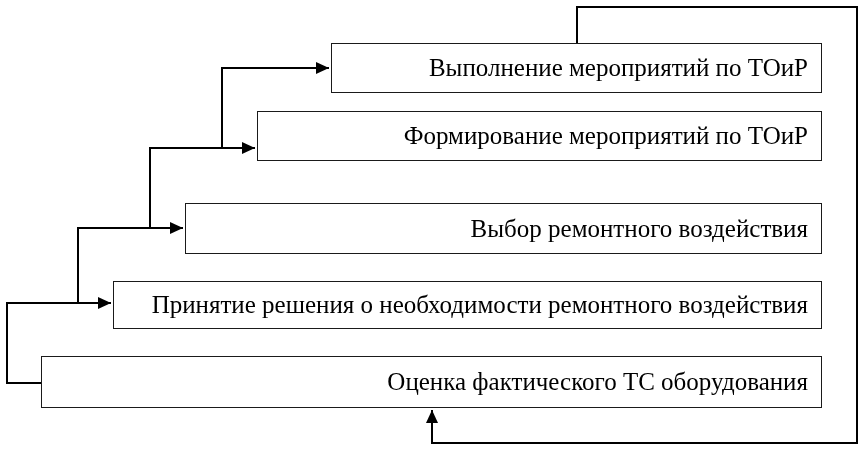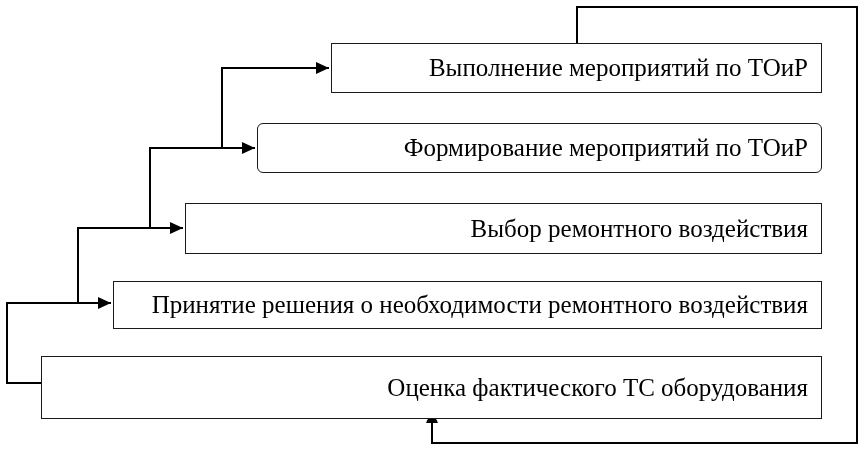--- a/index.html
+++ b/index.html
@@ -30,24 +30,24 @@
     display: flex;
     align-items: center;
     justify-content: flex-end;
     padding-right: 13px;
     font-size: 25px;
     color: #000000;
     white-space: nowrap;
   }
   
   .box-1 { left: 331px; top: 43px;  width: 491px; height: 50px; }
-  .box-2 { left: 257px; top: 123px; width: 565px; height: 50px; border-radius: 6px; }
+  .box-2 { left: 257px; top: 111px; width: 565px; height: 50px; }
   .box-3 { left: 185px; top: 203px; width: 637px; height: 51px; }
   .box-4 { left: 113px; top: 281px; width: 709px; height: 48px; }
-  .box-5 { left: 41px;  top: 356px; width: 781px; height: 63px; }
+  .box-5 { left: 41px;  top: 356px; width: 781px; height: 52px; }
 </style>
 </head>
 <body>
 
 <div class="stage">
 
   <svg class="connectors" viewBox="0 0 865 453" xmlns="http://www.w3.org/2000/svg">
     <defs>
       <marker id="arrow" markerUnits="userSpaceOnUse" markerWidth="16" markerHeight="14" refX="13" refY="6" orient="auto">
         <path d="M0,0 L13,6 L0,12 Z" fill="#000000"></path>

